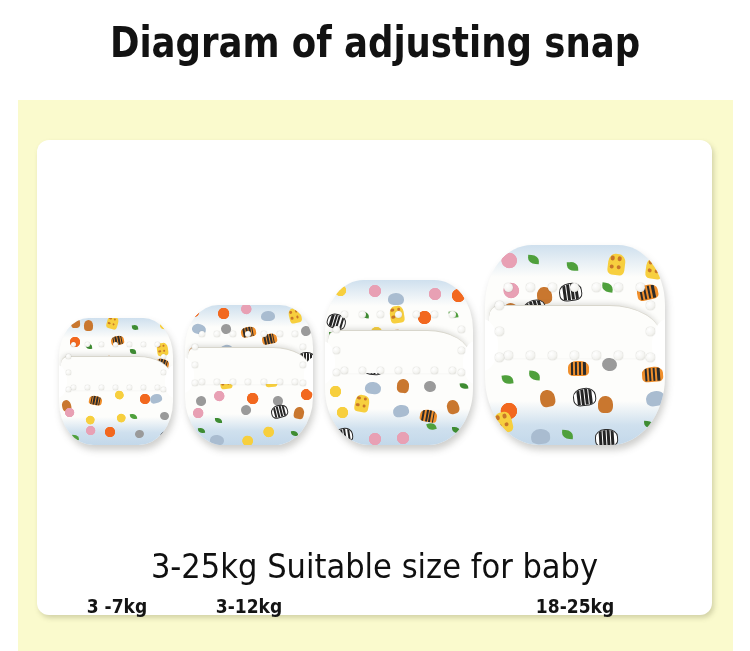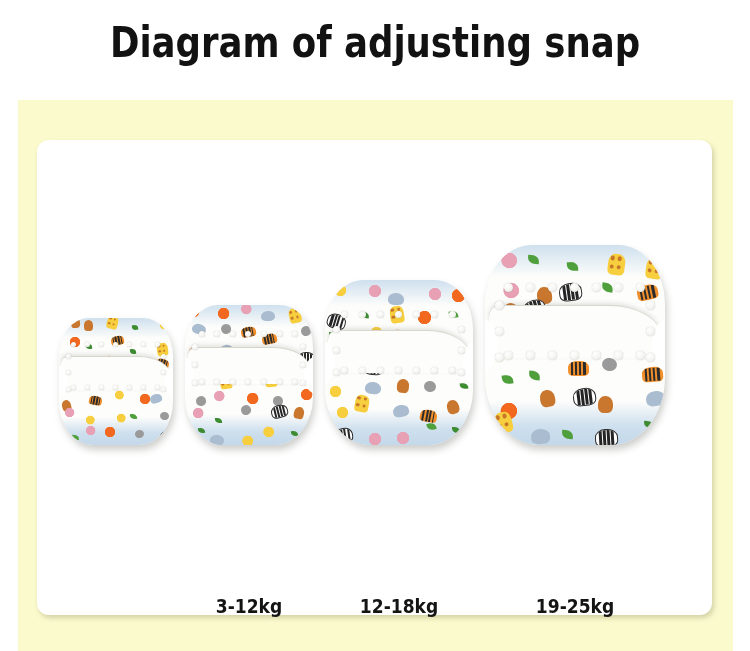--- a/index.html
+++ b/index.html
@@ -707,17 +707,18 @@
           <div class="snap" style="width: 9px; height: 9px; left: calc(8% - 4.5px); top: calc(30% - 4.5px);"></div>
           <div class="snap" style="width: 9px; height: 9px; left: calc(92% - 4.5px); top: calc(30% - 4.5px);"></div>
           <div class="snap" style="width: 9px; height: 9px; left: calc(8% - 4.5px); top: calc(43% - 4.5px);"></div>
           <div class="snap" style="width: 9px; height: 9px; left: calc(92% - 4.5px); top: calc(43% - 4.5px);"></div>
           <div class="snap" style="width: 9px; height: 9px; left: calc(8% - 4.5px); top: calc(56% - 4.5px);"></div>
           <div class="snap" style="width: 9px; height: 9px; left: calc(92% - 4.5px); top: calc(56% - 4.5px);"></div>
         </div>
     </div>
   </div>
 
+  <div class="size-label" id="label-0" style="left: 18px; width: 124px;">3 -7kg</div>
   <div class="size-label" id="label-1" style="left: 146px; width: 132px;">3-12kg</div>
-  <div class="size-label" id="label-2" style="left: 286px; width: 152px;">12-18kg</div>
-  <div class="size-label" id="label-3" style="left: 460px; width: 156px;">19-25kg</div>
-
+  <div class="size-label" id="label-3" style="left: 460px; width: 156px;">18-25kg</div>
+
+  <div class="caption" style="left:0; width:675px; top:406px;">3-25kg Suitable size for baby</div>
 </div>
 
 </body></html>

